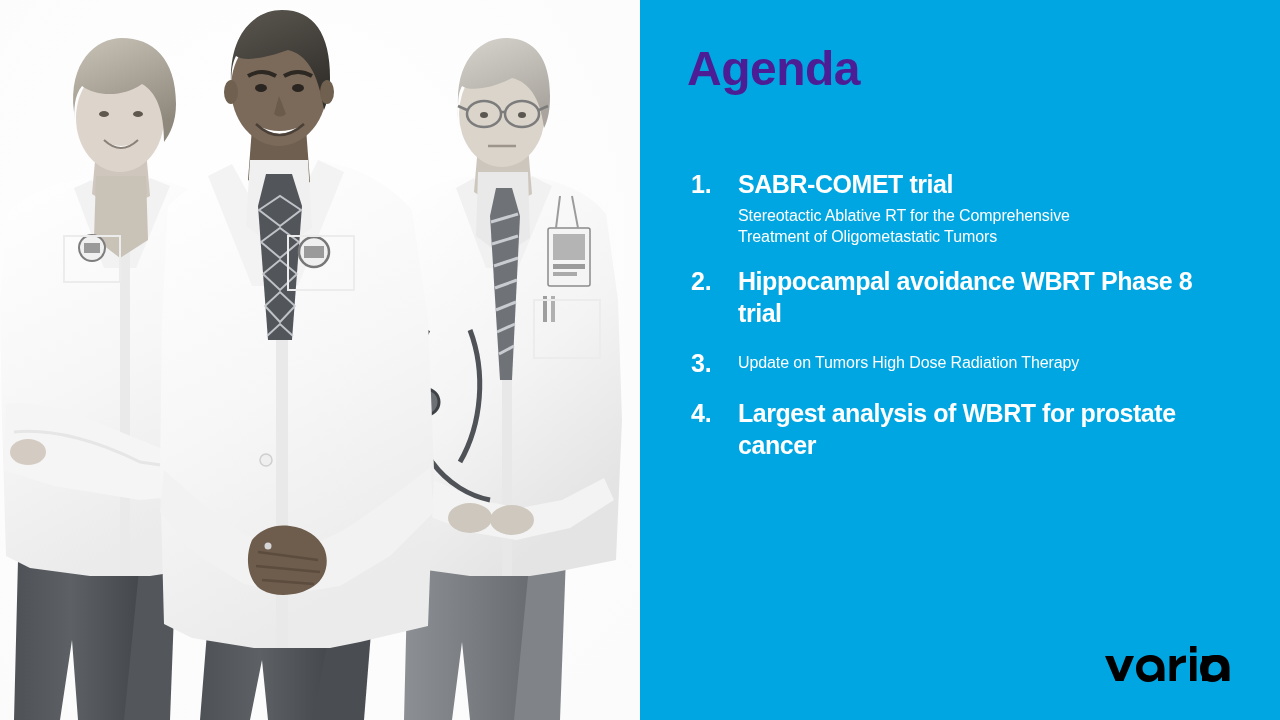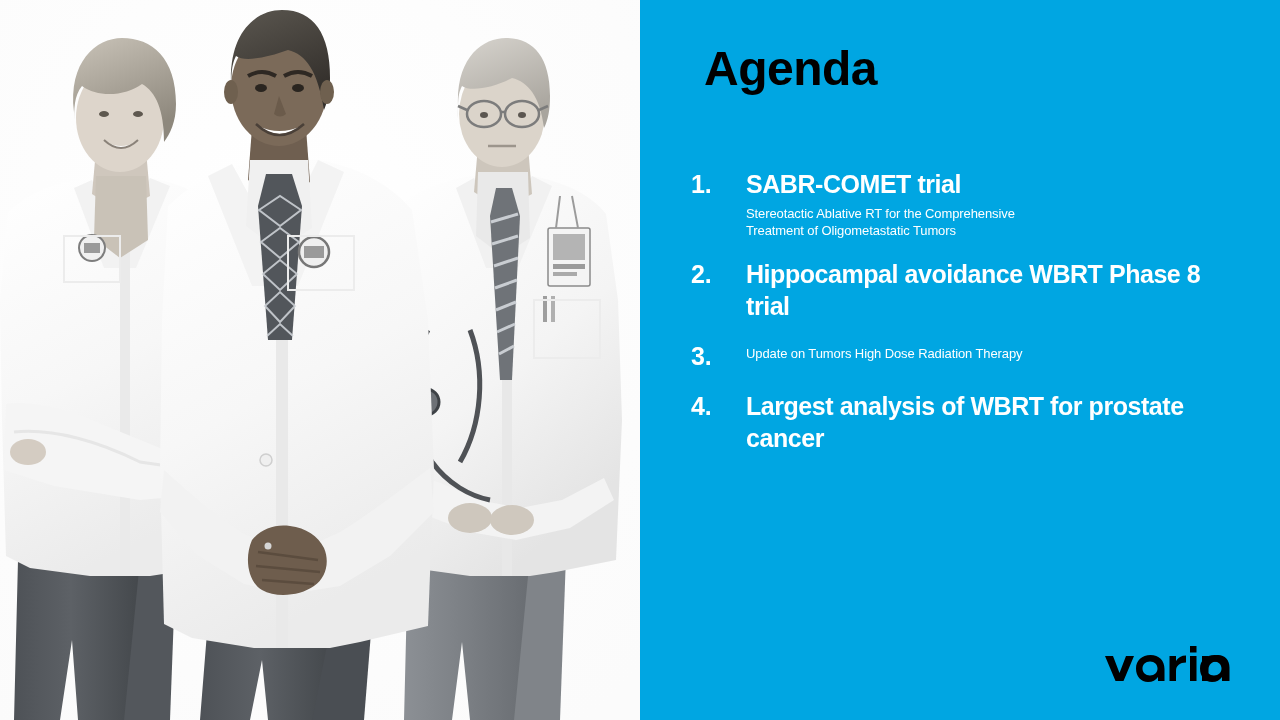--- a/index.html
+++ b/index.html
@@ -30,25 +30,25 @@
   #agenda-panel {
     position: absolute;
     left: 640px; top: 0;
     width: 640px; height: 720px;
     background: #00a6e2;
     overflow: hidden;
   }
 
   #slide-title {
     position: absolute;
-    left: 64px;
+    left: 47px;
     top: 44px;
     font-size: 48px;
     font-weight: bold;
-    color: #000000;
+    color: #4c1d95;
     letter-spacing: -0.5px;
     line-height: 1.05;
     white-space: nowrap;
   }
 
   #agenda-list {
     position: absolute;
     left: 51px;
     top: 168px;
     width: 520px;
@@ -65,32 +65,31 @@
     flex: 0 0 47px;
     font-size: 25px;
     font-weight: bold;
     color: #ffffff;
     line-height: 1.28;
     letter-spacing: -0.2px;
   }
   .item-body {
     flex: 1 1 auto;
     min-width: 0;
-    margin-left: 8px;
   }
   .item-title {
     font-size: 25px;
     font-weight: bold;
     color: #ffffff;
     line-height: 1.28;
     letter-spacing: -0.45px;
     margin: 0;
   }
   .item-subtitle {
-    font-size: 13px;
+    font-size: 16px;
     font-weight: normal;
     color: #ffffff;
     line-height: 1.29;
     letter-spacing: -0.1px;
     margin: 6px 0 0 0;
     white-space: pre-line;
   }
 
   
   #varian-logo {

